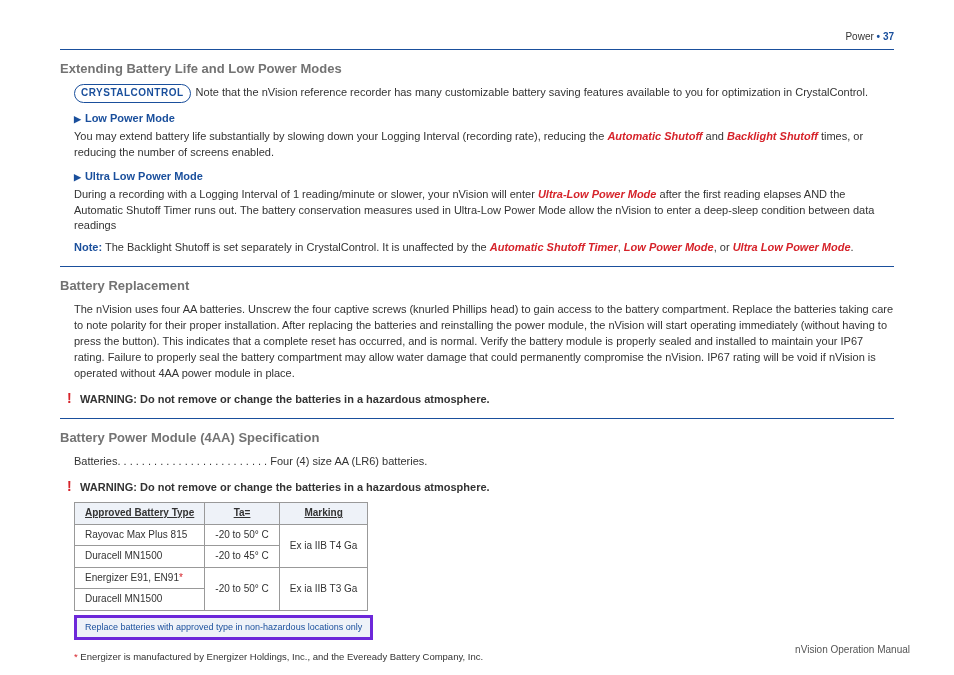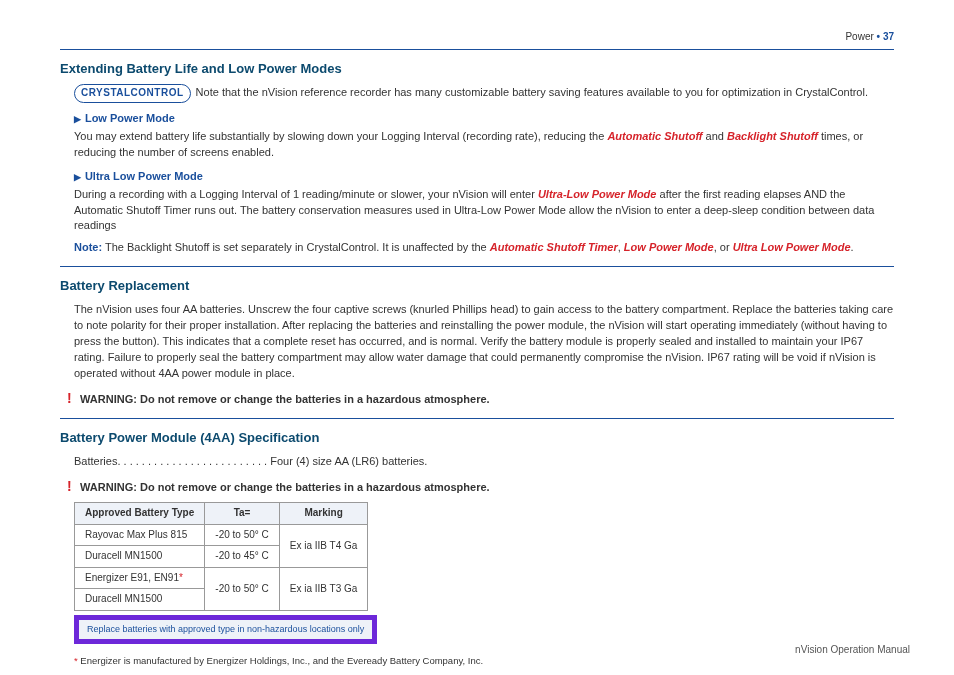--- a/index.html
+++ b/index.html
@@ -19,21 +19,21 @@
     color: #333;
     margin-bottom: 4px;
   }
   .header-right .pgnum { color: #1a4f9c; font-weight: bold; }
   hr.top {
     border: none;
     border-top: 1px solid #1a4f9c;
     margin: 0 0 8px 0;
   }
   h2 {
-    color: #0c4a6e;
+    color: #737373;
     font-size: 13px;
     font-weight: bold;
     margin: 10px 0 6px 0;
   }
   .logo-badge {
     display: inline-block;
     border: 1px solid #1a4f9c;
     border-radius: 10px;
     padding: 1px 6px;
     color: #1a4f9c;
@@ -76,25 +76,26 @@
   table.batt th, table.batt td {
     border: 1px solid #999;
     padding: 3px 10px;
     text-align: left;
   }
   table.batt th {
     background: #eef2f8;
     color: #333;
     font-weight: bold;
     text-align: center;
+    text-decoration: underline;
   }
   table.batt td.center { text-align: center; }
   .tbl-note {
     background: #eef2f8;
-    border: 5px solid #6d28d9;
+    border: 3px solid #6d28d9;
     font-size: 9px;
     padding: 3px 8px;
     color: #1a4f9c;
     margin-bottom: 6px;
     display: inline-block;
   }
   .ast { color: #d6232a; }
   .footnote { font-size: 9.5px; margin: 4px 0 8px 0;}
   .footer {
     position: absolute;

